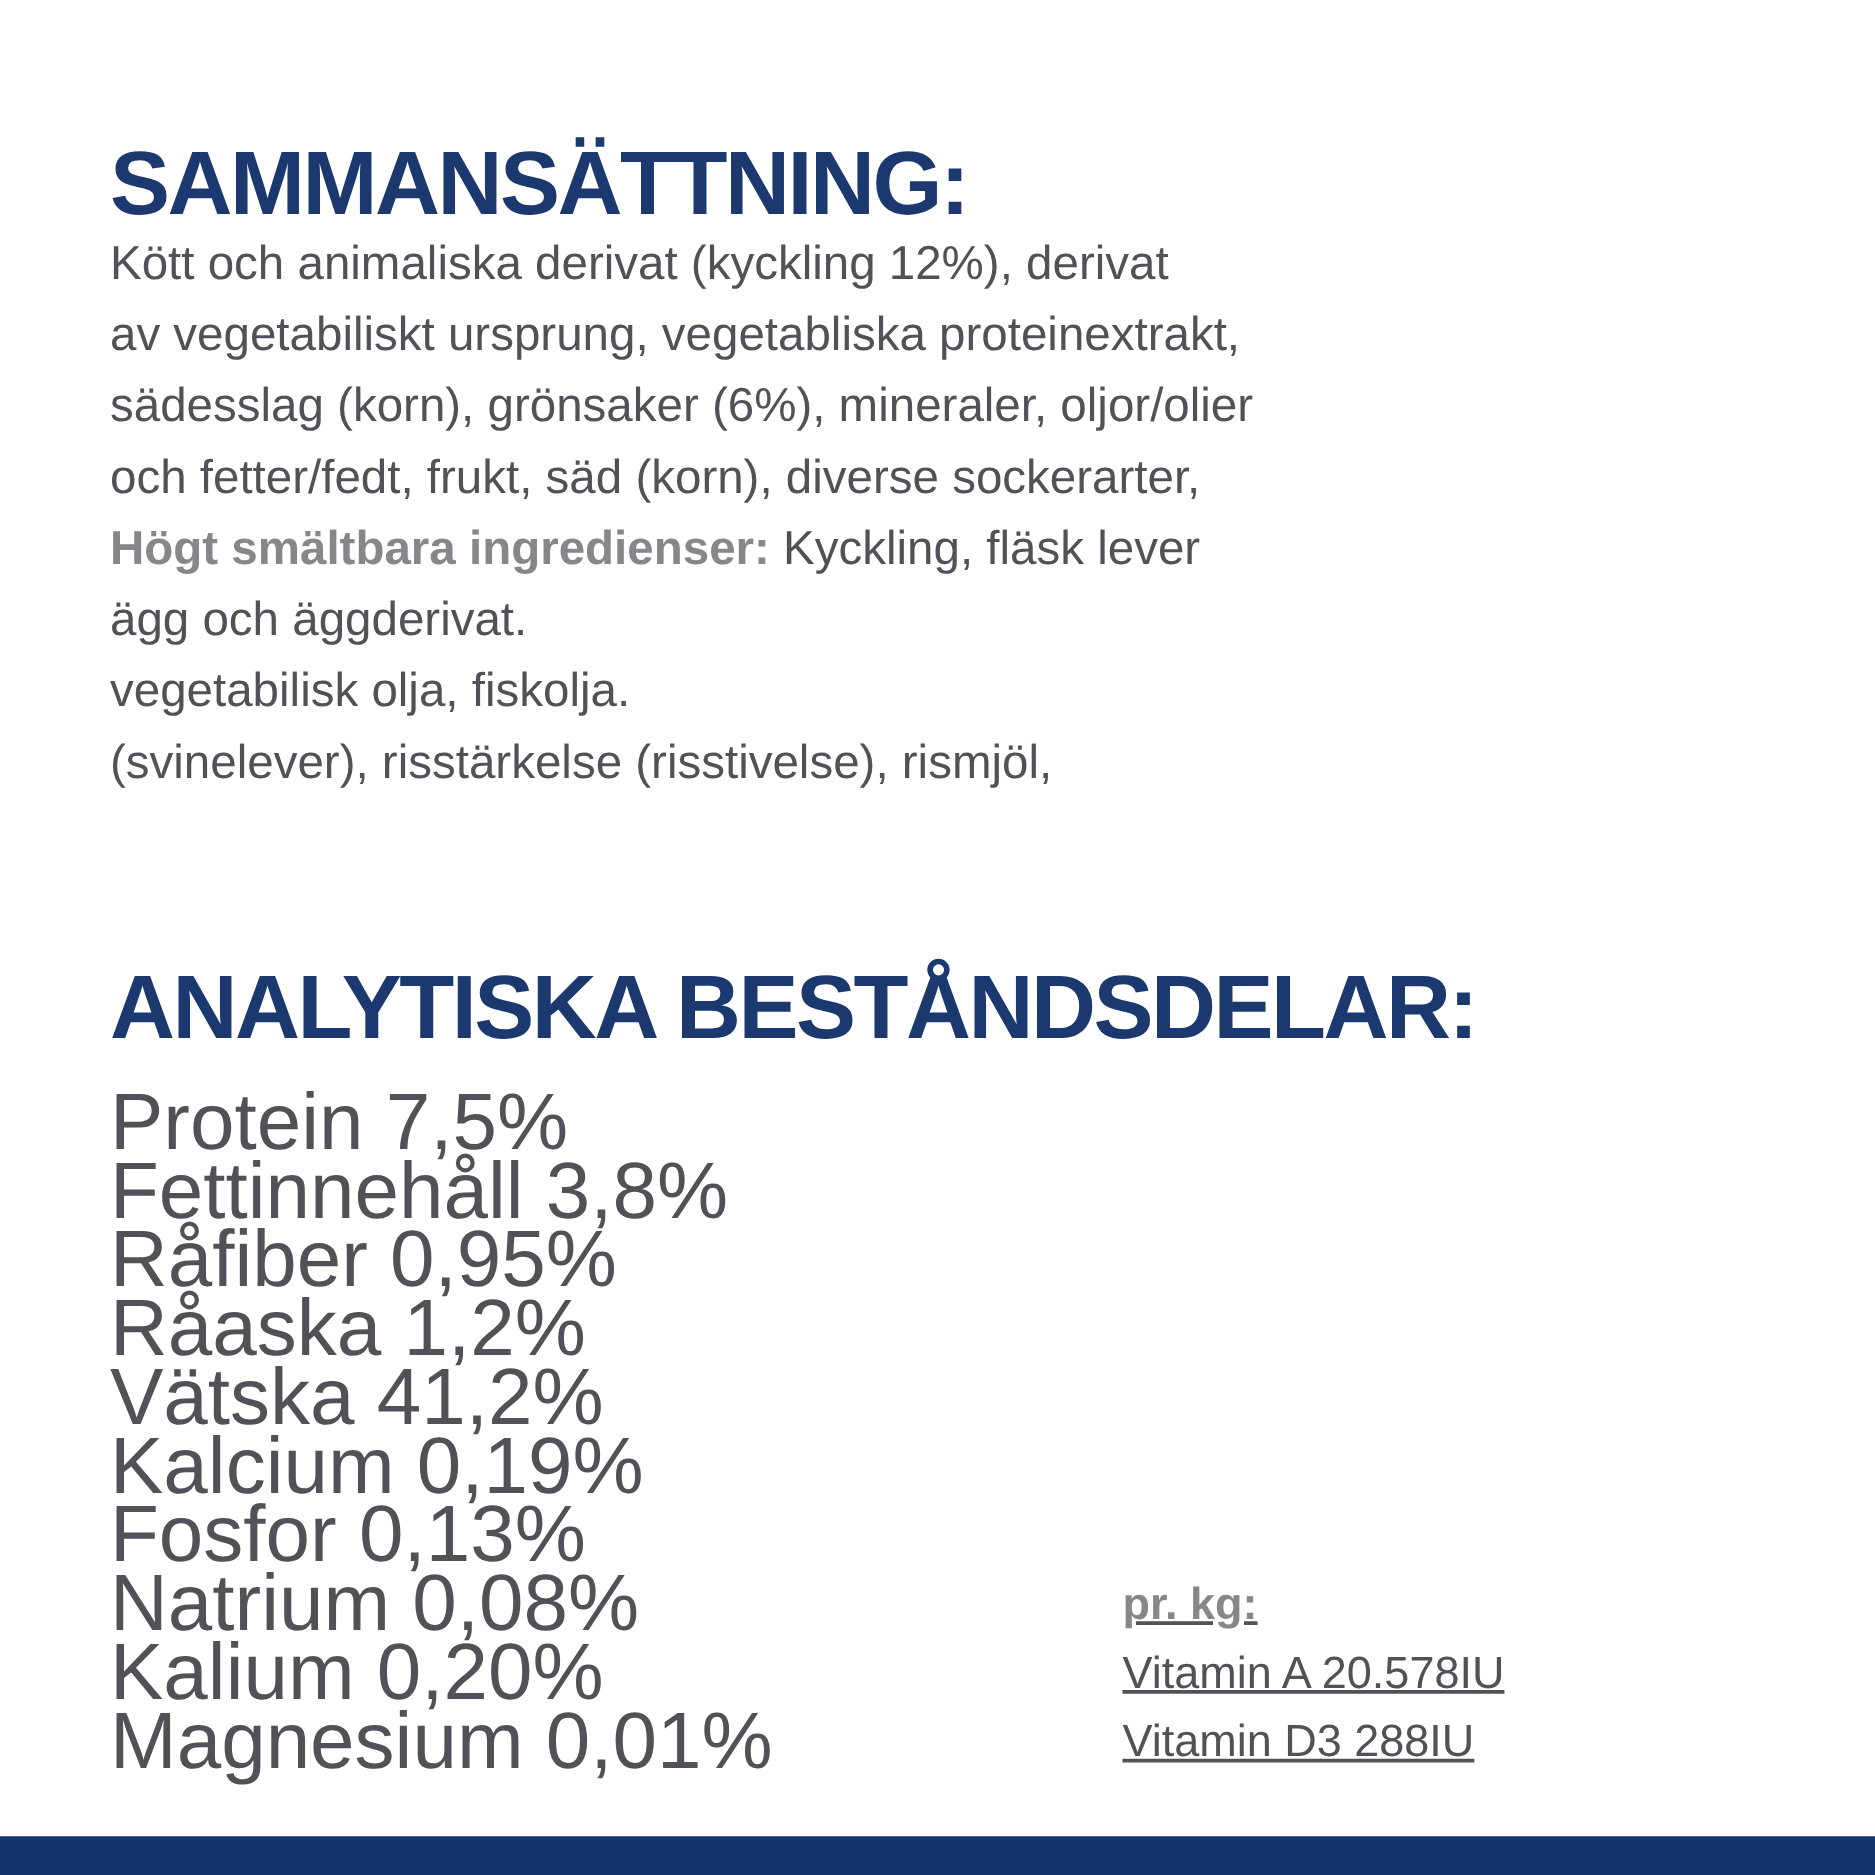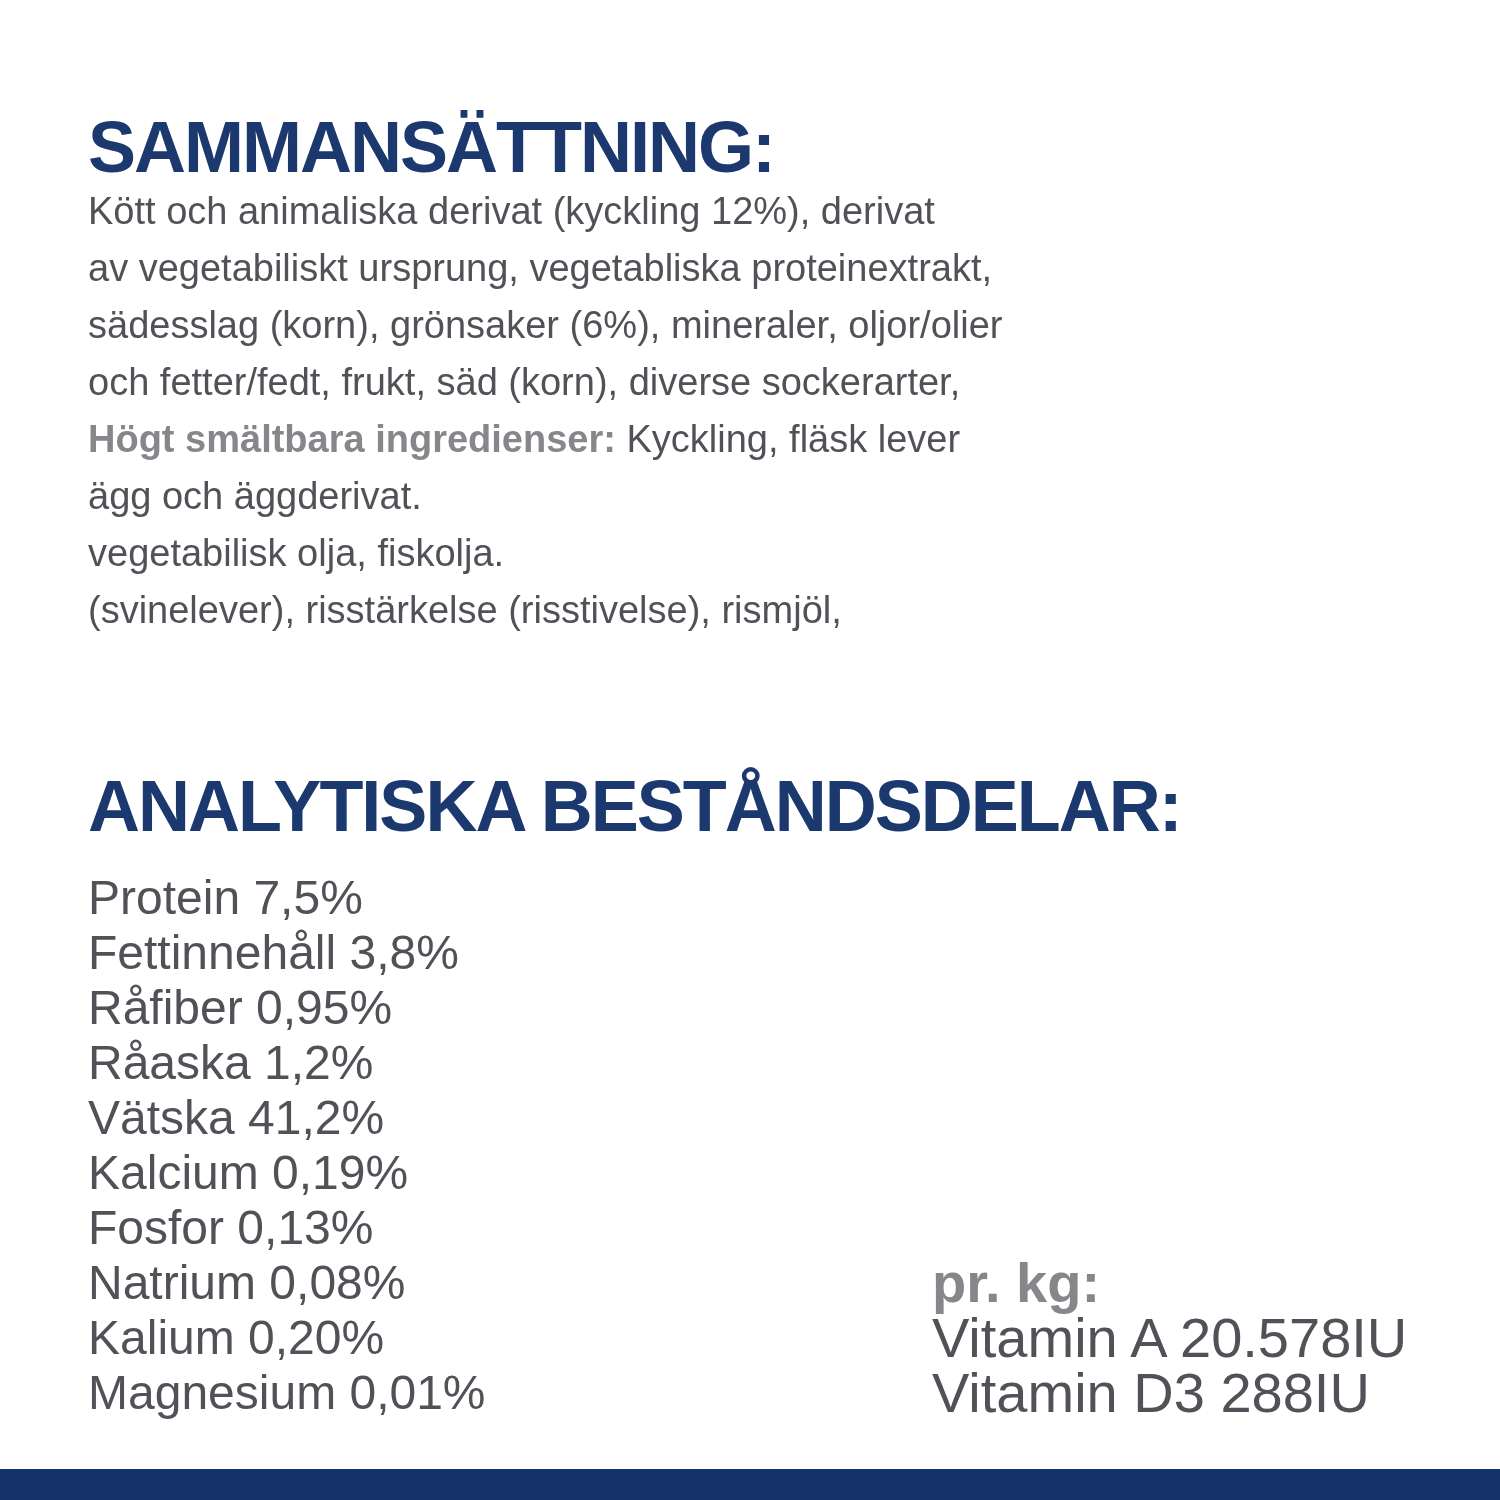--- a/index.html
+++ b/index.html
@@ -43,33 +43,34 @@
     white-space:nowrap;
   }
   .pline{ display:block; }
   .bold-gray{
     font-weight:700;
     color:var(--boldgray);
   }
   .nutrients{
     position:absolute;
     left:88px; top:870px;
-    font-size:48px;
+    font-size:64px;
     line-height:55px;
     color:var(--gray);
     white-space:nowrap;
   }
   .nutrients span{ display:block; }
   .perkg{
     position:absolute;
-    left:932px; top:1255px;
-    font-size:56px;
+    left:898px; top:1255px;
+    font-size:36px;
     line-height:55px;
     color:var(--gray);
     white-space:nowrap;
+    text-decoration:underline;
   }
   .perkg span{ display:block; }
   .footer-bar{
     position:absolute;
     left:0; top:1469px;
     width:1500px; height:31px;
     background:var(--bar);
   }
 </style>
 </head>

